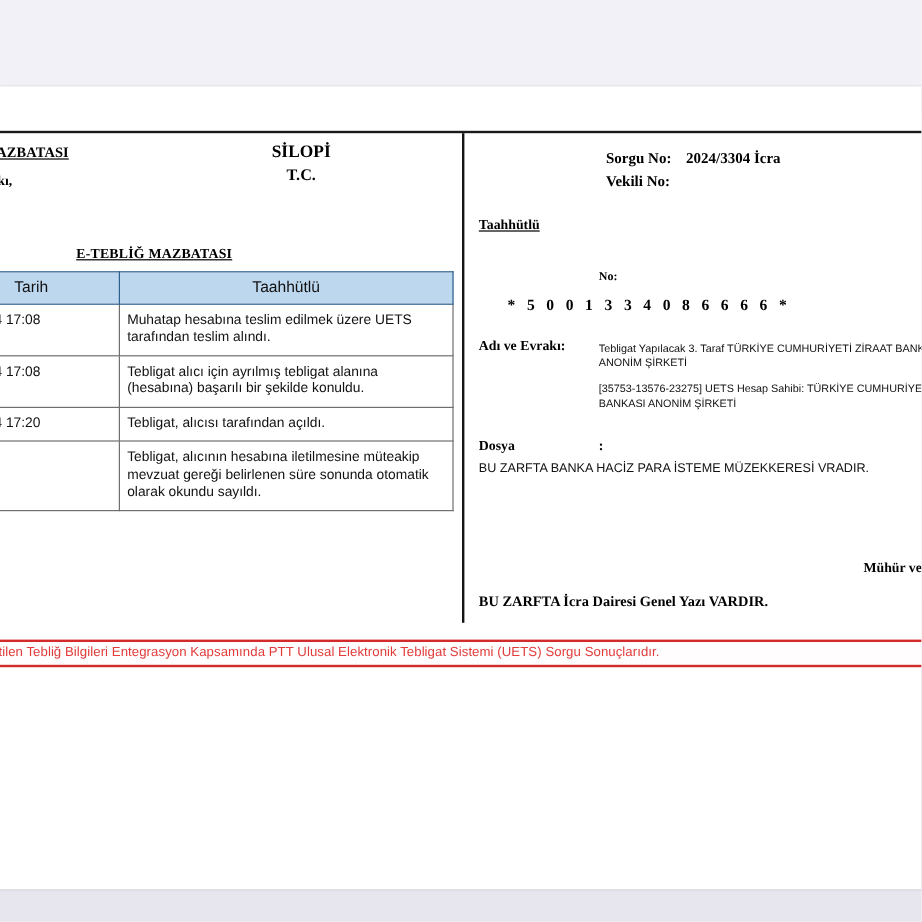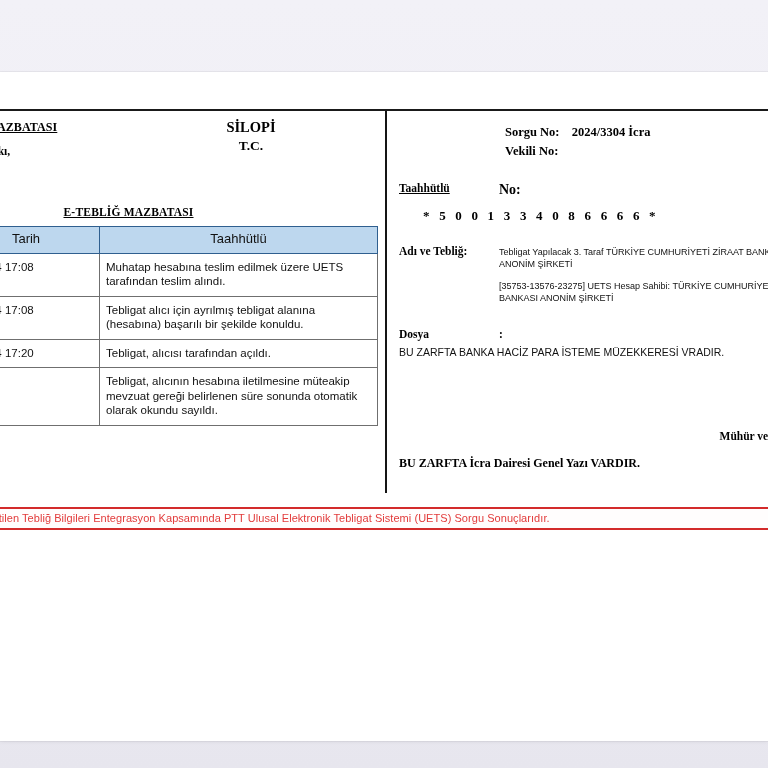--- a/index.html
+++ b/index.html
@@ -179,21 +179,22 @@
     font-weight: bold;
     font-size: 11.5px;
     width: 100px;
     flex: 0 0 100px;
     white-space: nowrap;
   }
   .field-label.underline { text-decoration: underline; }
   .field-value-bold {
     font-family: "Liberation Serif", serif;
     font-weight: bold;
-    font-size: 14px;
+    font-size: 10px;
+    margin-top: 43px;
   }
   .barcode-num {
     font-family: "Liberation Serif", serif;
     font-weight: bold;
     font-size: 13px;
     letter-spacing: 3.2px;
     margin: 10px 0 0 24px;
     white-space: nowrap;
   }
   .addr-block {
@@ -322,21 +323,21 @@
           </div>
 
           <div class="field-row">
             <div class="field-label underline">Taahhütlü</div>
             <div class="field-value-bold">No:</div>
           </div>
 
           <div class="barcode-num">* 5 0 0 1 3 3 4 0 8 6 6 6 6 *</div>
 
           <div class="field-row">
-            <div class="field-label">Adı ve Tebliğ:</div>
+            <div class="field-label">Adı ve Evrakı:</div>
             <div class="addr-block">
               <p>Tebligat Yapılacak 3. Taraf TÜRKİYE CUMHURİYETİ ZİRAAT BANKASI ANONİM ŞİRKETİ</p>
               <p>[35753-13576-23275] UETS Hesap Sahibi: TÜRKİYE CUMHURİYETİ ZİRAAT BANKASI ANONİM ŞİRKETİ</p>
             </div>
           </div>
 
           <div class="vekili-row">
             <div style="display:flex;align-items:flex-start;">
               <div class="field-label">Dosya</div>
               <div class="vekili-colon">:</div>

